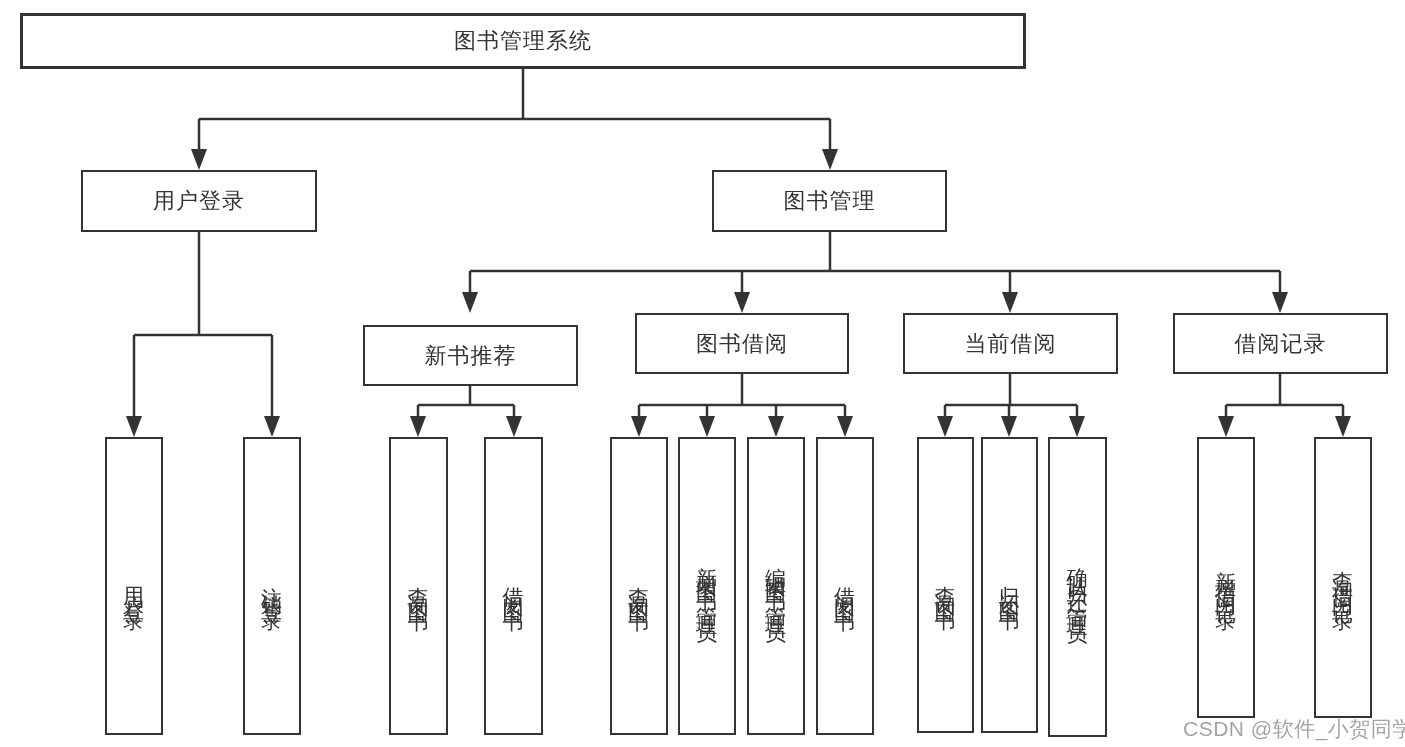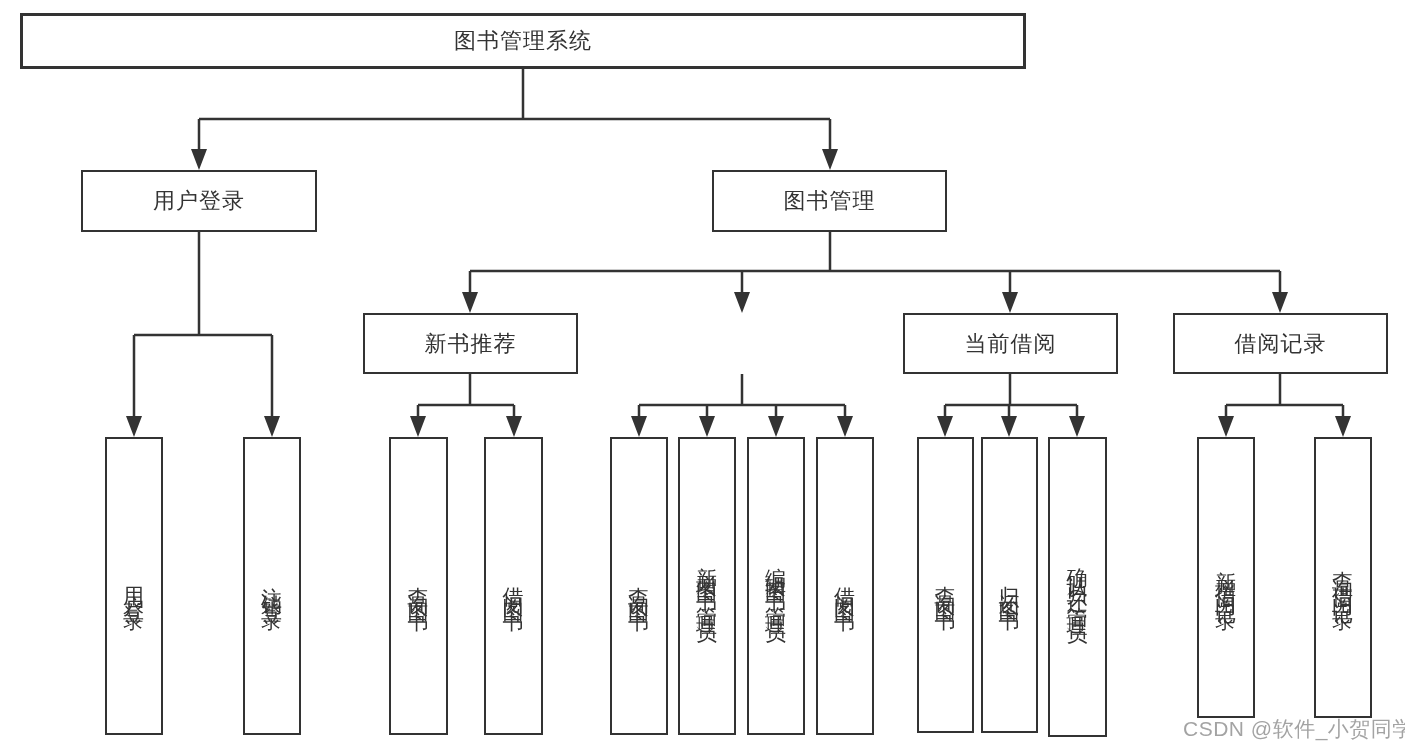--- a/index.html
+++ b/index.html
@@ -96,21 +96,22 @@
       M1069 416 L1085 416 L1077 437 Z
       M1218 416 L1234 416 L1226 437 Z
       M1335 416 L1351 416 L1343 437 Z"></path>
   </svg>
 
   <div class="hbox" style="left:20px; top:13px; width:1006px; height:56px;">图书管理系统</div>
 
   <div class="hbox thin" style="left:81px; top:170px; width:236px; height:62px;">用户登录</div>
   <div class="hbox thin" style="left:712px; top:170px; width:235px; height:62px;text-align:center;">图书管理</div>
 
-  <div class="hbox thin" style="left:363px; top:313px; width:215px; height:61px;">新书推荐</div>
+  <div class="hbox thin" style="left:363px; top:325px; width:215px; height:61px;">新书推荐</div>
+  <div class="hbox thin" style="left:635px; top:313px; width:214px; height:61px;">图书借阅</div>
   <div class="hbox thin" style="left:903px; top:313px; width:215px; height:61px;font-family:Liberation Serif, serif;">当前借阅</div>
   <div class="hbox thin" style="left:1173px; top:313px; width:215px; height:61px;">借阅记录</div>
 
   <div class="vbox" style="left:105px; top:437px; width:58px; height:298px;">
     <span>用户登录</span>
   </div>
   <div class="vbox" style="left:243px; top:437px; width:58px; height:298px;">
     <span>注销登录</span>
   </div>
 

